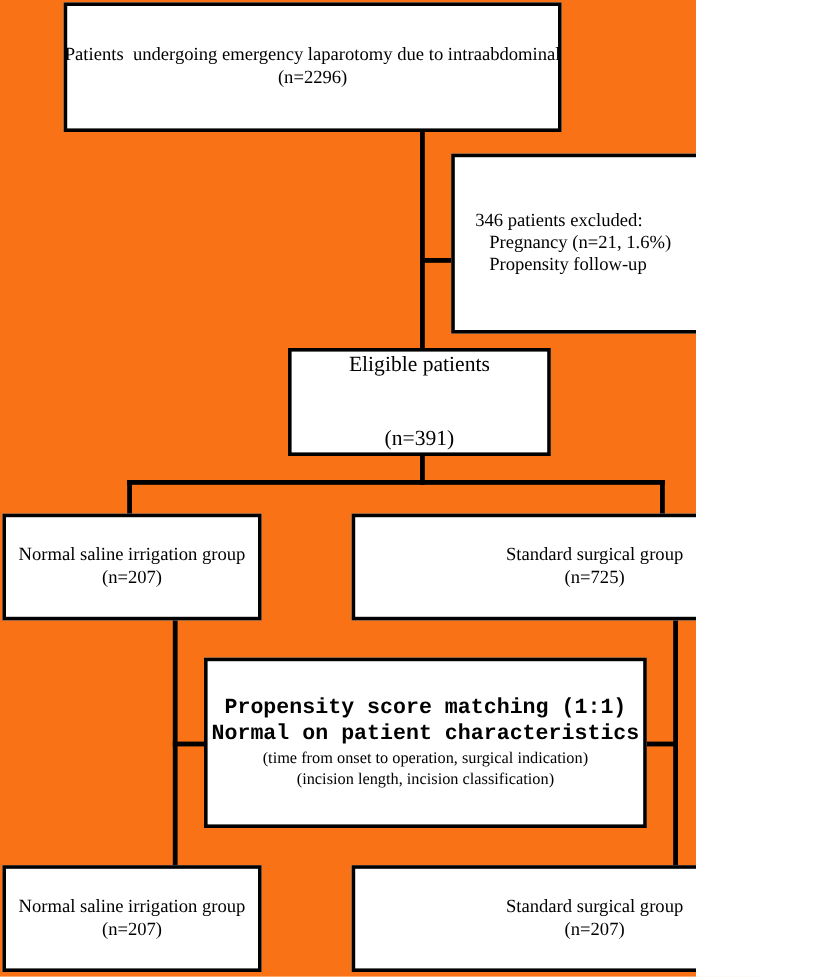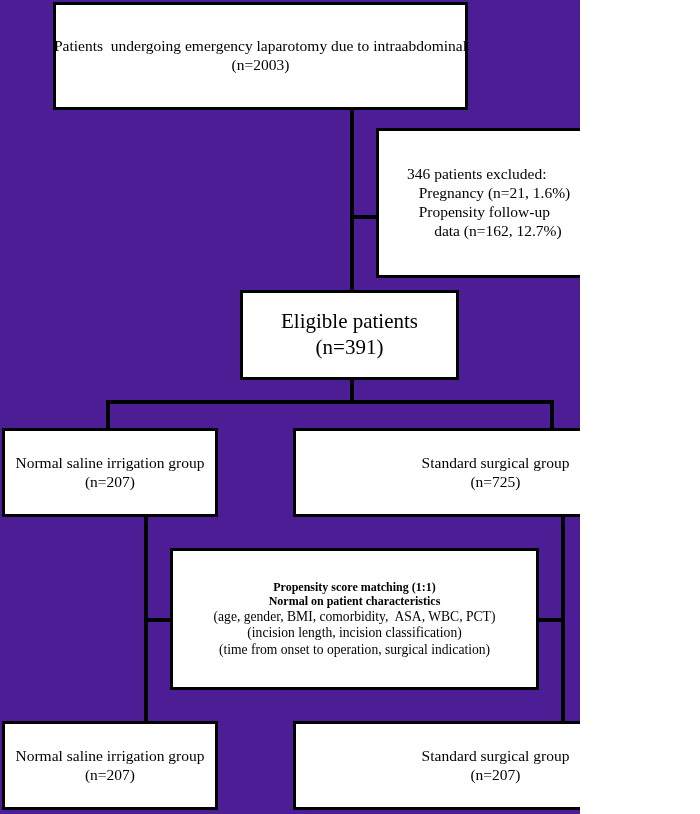--- a/index.html
+++ b/index.html
@@ -4,21 +4,21 @@
 <style>
   html, body {
     margin: 0;
     padding: 0;
     background: #ffffff;
   }
   #flowchart {
     position: relative;
     width: 580px;
     height: 814px;
-    background: #4c1d95;
+    background: #f97316;
     font-family: "Liberation Serif", "DejaVu Serif", serif;
     color: #000000;
     overflow: hidden;
   }
   .node {
     position: absolute;
     box-sizing: border-box;
     border: 3px solid #000000;
     background: #ffffff;
     display: flex;
@@ -35,40 +35,41 @@
   }
   
   #node-screened {
     left: 53px;  top: 2px;   width: 415px; height: 108px;
     font-size: 15.5px;
   }
   #node-excluded {
     left: 376px; top: 128px; width: 322px; height: 150px;
     font-size: 15.5px;
     align-items: flex-start;
-    padding-left: 28px;
+    padding-left: 17px;
   }
   #node-excluded .line { text-align: left; }
   #node-eligible {
     left: 240px; top: 290px; width: 219px; height: 90px;
-    font-size: 21px;
+    font-size: 18px;
+    justify-content: space-between;
   }
   #node-arm-left {
     left: 2px;   top: 428px; width: 216px; height: 89px;
     font-size: 15.5px;
   }
   #node-arm-right {
     left: 293px; top: 428px; width: 405px; height: 89px;
     font-size: 15.5px;
   }
   #node-psm {
     left: 170px; top: 548px; width: 369px; height: 142px;
     font-size: 13.6px;
   }
-  #node-psm .line.bold { font-weight: bold; font-size: 12px; }
+  #node-psm .line.bold { font-weight: bold; font-size: 18px; font-family: Liberation Mono, monospace; }
   #node-final-left {
     left: 2px;   top: 721px; width: 216px; height: 89px;
     font-size: 15.5px;
   }
   #node-final-right {
     left: 293px; top: 721px; width: 405px; height: 89px;
     font-size: 15.5px;
   }
   
   .conn {
@@ -101,51 +102,49 @@
   <div class="conn h" id="conn-split-bar"></div>
   <div class="conn v" id="conn-drop-left"></div>
   <div class="conn v" id="conn-drop-right"></div>
   <div class="conn v" id="conn-left-spine"></div>
   <div class="conn v" id="conn-right-spine"></div>
   <div class="conn h" id="conn-stub-psm-left"></div>
   <div class="conn h" id="conn-stub-psm-right"></div>
 
   <div class="node" id="node-screened">
     <span class="line">Patients  undergoing emergency laparotomy due to intraabdominal</span>
-    <span class="line">(n=2003)</span>
+    <span class="line">(n=2296)</span>
   </div>
 
   <div class="node" id="node-excluded">
     <span class="line">346 patients excluded:</span>
     <span class="line">   Pregnancy (n=21, 1.6%)</span>
     <span class="line">   Propensity follow-up</span>
-    <span class="line">       data (n=162, 12.7%)</span>
   </div>
 
   <div class="node" id="node-eligible">
     <span class="line">Eligible patients</span>
     <span class="line">(n=391)</span>
   </div>
 
   <div class="node" id="node-arm-left">
     <span class="line">Normal saline irrigation group</span>
     <span class="line">(n=207)</span>
   </div>
 
   <div class="node" id="node-arm-right">
     <span class="line">Standard surgical group</span>
     <span class="line">(n=725)</span>
   </div>
 
   <div class="node" id="node-psm">
     <span class="line bold">Propensity score matching (1:1)</span>
     <span class="line bold">Normal on patient characteristics</span>
-    <span class="line">(age, gender, BMI, comorbidity,  ASA, WBC, PCT)</span>
+    <span class="line">(time from onset to operation, surgical indication)</span>
     <span class="line">(incision length, incision classification)</span>
-    <span class="line">(time from onset to operation, surgical indication)</span>
   </div>
 
   <div class="node" id="node-final-left">
     <span class="line">Normal saline irrigation group</span>
     <span class="line">(n=207)</span>
   </div>
 
   <div class="node" id="node-final-right">
     <span class="line">Standard surgical group</span>
     <span class="line">(n=207)</span>

